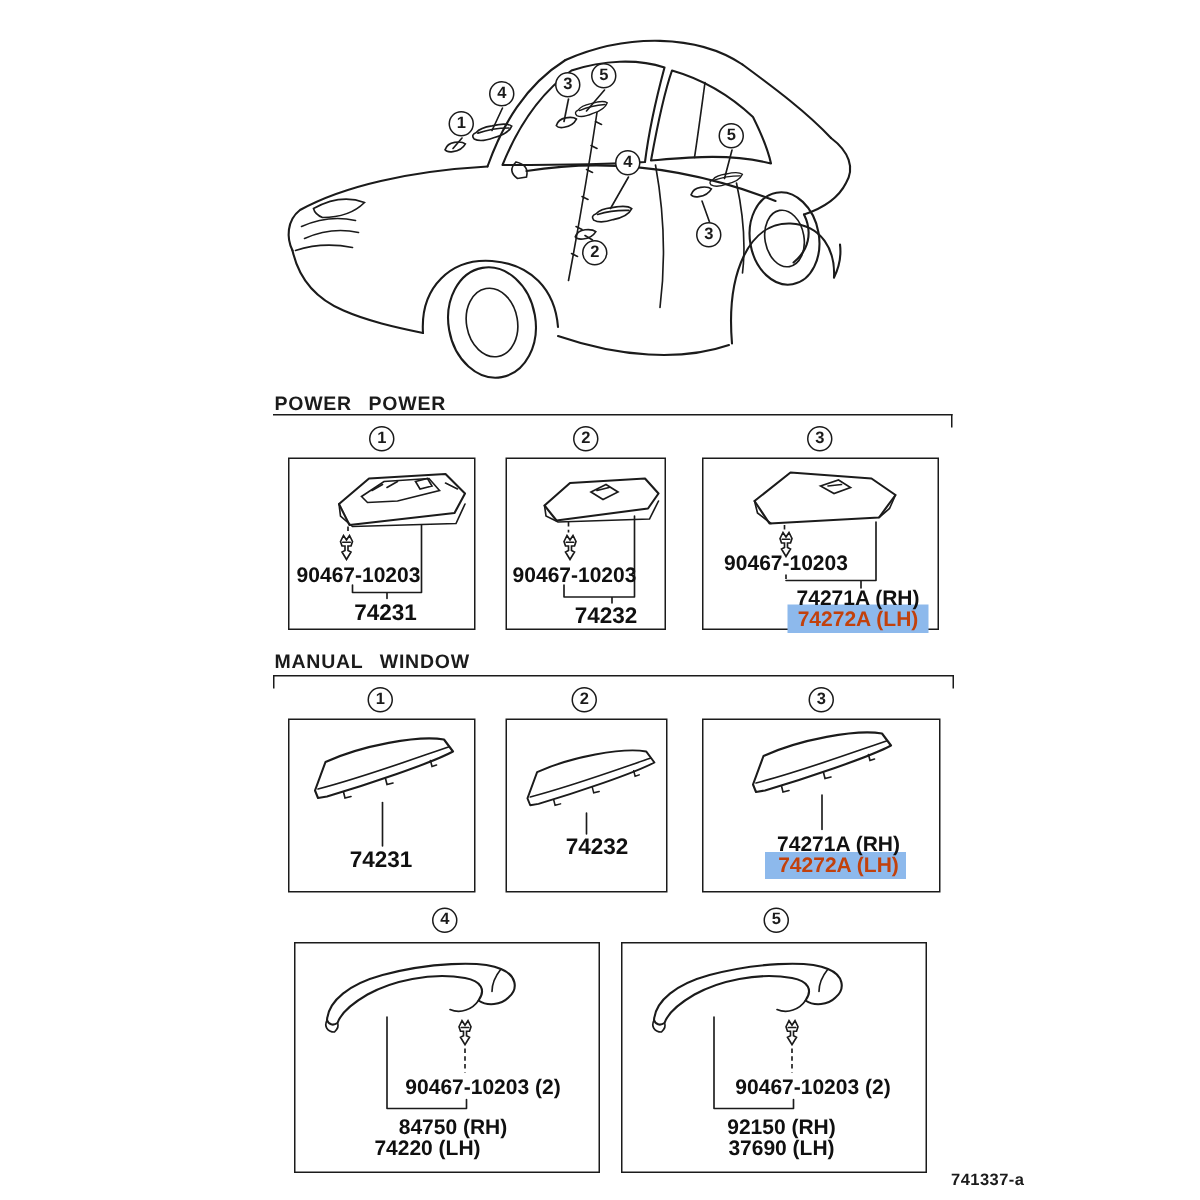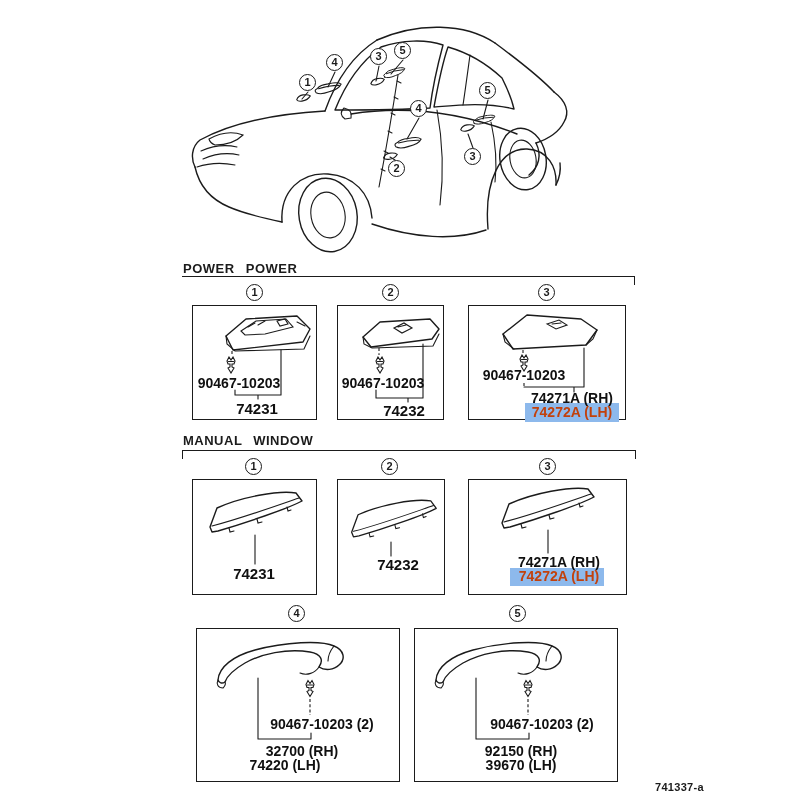--- a/index.html
+++ b/index.html
@@ -267,33 +267,33 @@
   <div class="pbox" style="left:196px;top:628px;width:204px;height:154px;">
     <svg width="201" height="151" viewBox="0 0 201 151">
       <use href="#sym-handle" x="12" y="8" width="140" height="60"></use>
       <g>
           <use href="#sym-clip" x="106" y="50" width="14" height="19"></use>
         </g>
       <path class="ink-dash" d="M113,70 L113,86"></path>
       <path class="ink-thin" d="M61,49 L61,110 M114,104 L114,110 M61,110 L114,110"></path>
     </svg>
     <span class="pnum" style="left:63px;top:88px;width:124px;">90467-10203 (2)</span>
-    <span class="pnum" style="left:45px;top:115px;width:120px;">32700 (RH)</span>
+    <span class="pnum" style="left:45px;top:115px;width:120px;">84750 (RH)</span>
     <span class="pnum" style="left:28px;top:129px;width:120px;">74220 (LH)</span>
   </div>
 
   <div class="pbox" style="left:414px;top:628px;width:204px;height:154px;">
     <svg width="201" height="151" viewBox="0 0 201 151">
       <use href="#sym-handle" x="12" y="8" width="140" height="60"></use>
       <g>
           <use href="#sym-clip" x="106" y="50" width="14" height="19"></use>
         </g>
       <path class="ink-dash" d="M113,70 L113,86"></path>
       <path class="ink-thin" d="M61,49 L61,110 M114,104 L114,110 M61,110 L114,110"></path>
     </svg>
     <span class="pnum" style="left:65px;top:88px;width:124px;">90467-10203 (2)</span>
     <span class="pnum" style="left:46px;top:115px;width:120px;">92150 (RH)</span>
-    <span class="pnum" style="left:46px;top:129px;width:120px;">39670 (LH)</span>
-  </div>
-
-  <div class="footer-ref" style="left:655px;top:781px;">741337-a</div>
+    <span class="pnum" style="left:46px;top:129px;width:120px;">37690 (LH)</span>
+  </div>
+
+  <div class="footer-ref" style="left:634px;top:781px;">741337-a</div>
 
 </div>
 
 </body></html>

